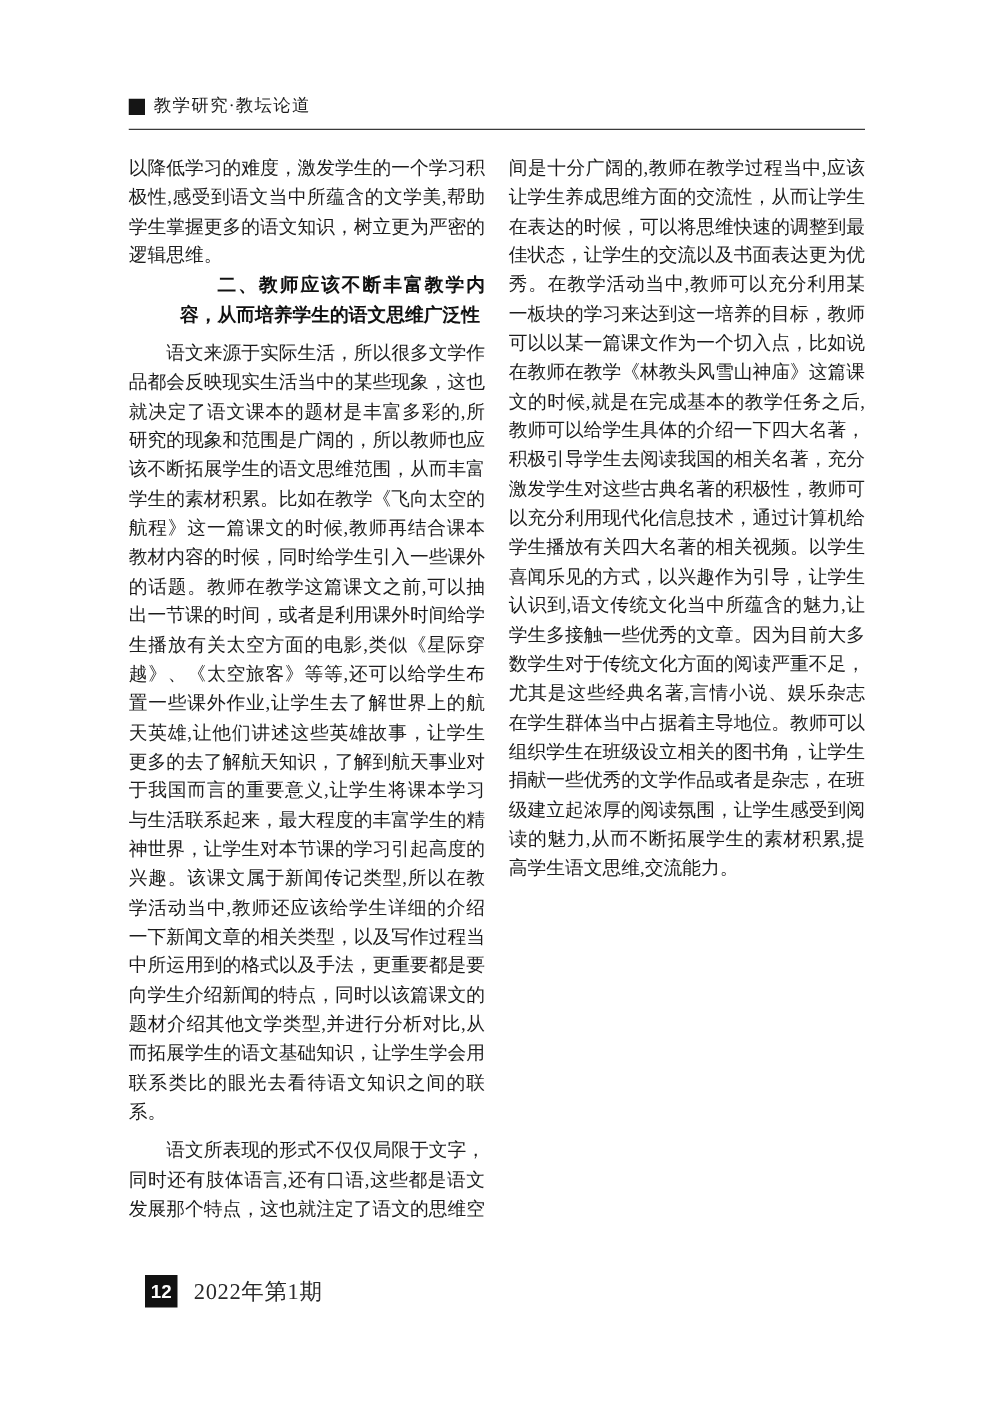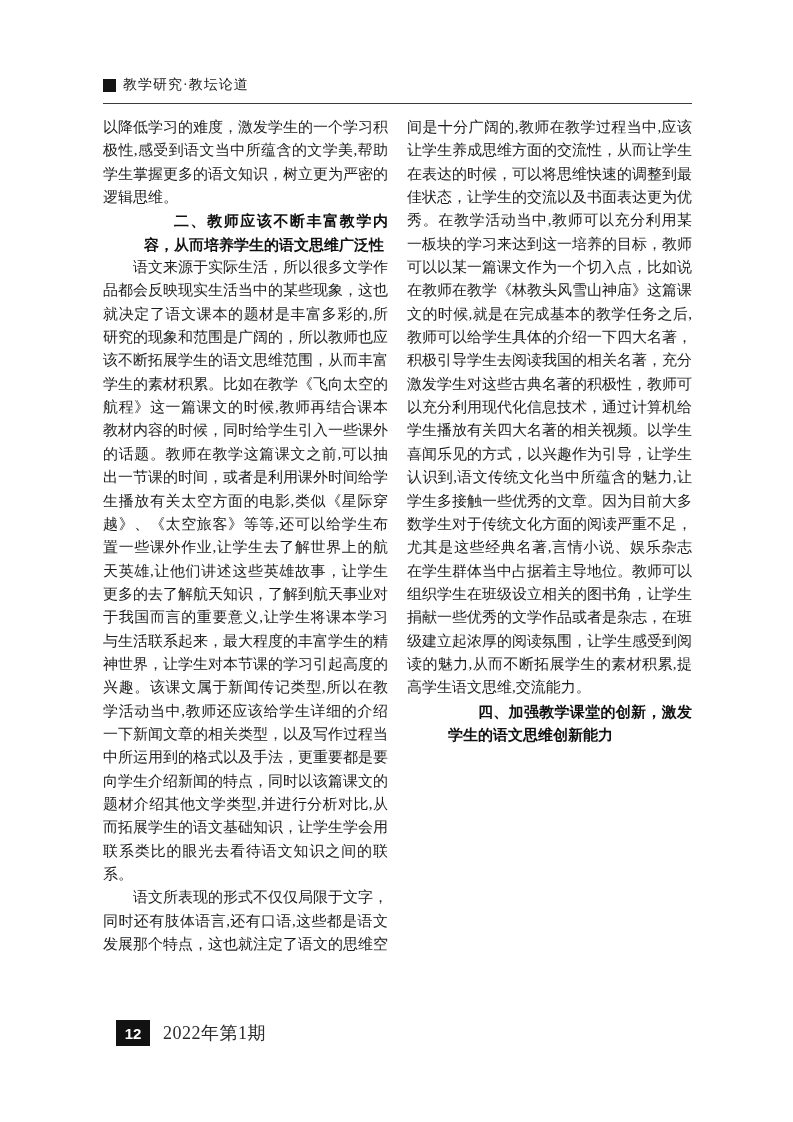--- a/index.html
+++ b/index.html
@@ -64,39 +64,40 @@
     font-size: 15px;
     line-height: 23.35px;
     text-align: justify;
     text-justify: inter-ideograph;
     word-break: break-all;
   }
   p.body-par {
     font-family: "Liberation Serif", "DejaVu Serif", serif;
     color: #1c1c1c;
     text-indent: 2em;
+    margin-top: 8px;
   }
   p.body-par.no-indent { text-indent: 0; }
   p.heading-par {
     font-family: "Liberation Sans", "DejaVu Sans", sans-serif;
     font-weight: 700;
     color: #111111;
     text-indent: 2em;
     margin-left: 41px;
   }
   
   .page-footer {
     position: absolute;
     left: 116px;
     top: 1020px;
     display: flex;
     align-items: center;
   }
   .page-num-box {
-    width: 34px;
+    width: 26px;
     height: 26px;
     background: #121212;
     color: #ffffff;
     font-family: "Liberation Sans", "DejaVu Sans", sans-serif;
     font-weight: 700;
     font-size: 15px;
     display: flex;
     align-items: center;
     justify-content: center;
     flex: none;
@@ -122,21 +123,20 @@
 
   <div class="columns">
     <div class="col">
       <p class="body-par no-indent">以降低学习的难度，激发学生的一个学习积极性,感受到语文当中所蕴含的文学美,帮助学生掌握更多的语文知识，树立更为严密的逻辑思维。</p>
       <p class="heading-par">二、教师应该不断丰富教学内容，从而培养学生的语文思维广泛性</p>
       <p class="body-par">语文来源于实际生活，所以很多文学作品都会反映现实生活当中的某些现象，这也就决定了语文课本的题材是丰富多彩的,所研究的现象和范围是广阔的，所以教师也应该不断拓展学生的语文思维范围，从而丰富学生的素材积累。比如在教学《飞向太空的航程》这一篇课文的时候,教师再结合课本教材内容的时候，同时给学生引入一些课外的话题。教师在教学这篇课文之前,可以抽出一节课的时间，或者是利用课外时间给学生播放有关太空方面的电影,类似《星际穿越》、《太空旅客》等等,还可以给学生布置一些课外作业,让学生去了解世界上的航天英雄,让他们讲述这些英雄故事，让学生更多的去了解航天知识，了解到航天事业对于我国而言的重要意义,让学生将课本学习与生活联系起来，最大程度的丰富学生的精神世界，让学生对本节课的学习引起高度的兴趣。该课文属于新闻传记类型,所以在教学活动当中,教师还应该给学生详细的介绍一下新闻文章的相关类型，以及写作过程当中所运用到的格式以及手法，更重要都是要向学生介绍新闻的特点，同时以该篇课文的题材介绍其他文学类型,并进行分析对比,从而拓展学生的语文基础知识，让学生学会用联系类比的眼光去看待语文知识之间的联系。</p>
       <p class="body-par">语文所表现的形式不仅仅局限于文字，同时还有肢体语言,还有口语,这些都是语文发展那个特点，这也就注定了语文的思维空</p>
     </div>
     <div class="col">
       <p class="body-par no-indent">间是十分广阔的,教师在教学过程当中,应该让学生养成思维方面的交流性，从而让学生在表达的时候，可以将思维快速的调整到最佳状态，让学生的交流以及书面表达更为优秀。在教学活动当中,教师可以充分利用某一板块的学习来达到这一培养的目标，教师可以以某一篇课文作为一个切入点，比如说在教师在教学《林教头风雪山神庙》这篇课文的时候,就是在完成基本的教学任务之后,教师可以给学生具体的介绍一下四大名著，积极引导学生去阅读我国的相关名著，充分激发学生对这些古典名著的积极性，教师可以充分利用现代化信息技术，通过计算机给学生播放有关四大名著的相关视频。以学生喜闻乐见的方式，以兴趣作为引导，让学生认识到,语文传统文化当中所蕴含的魅力,让学生多接触一些优秀的文章。因为目前大多数学生对于传统文化方面的阅读严重不足，尤其是这些经典名著,言情小说、娱乐杂志在学生群体当中占据着主导地位。教师可以组织学生在班级设立相关的图书角，让学生捐献一些优秀的文学作品或者是杂志，在班级建立起浓厚的阅读氛围，让学生感受到阅读的魅力,从而不断拓展学生的素材积累,提高学生语文思维,交流能力。</p>
-      <p class="heading-par">四、加强教学课堂的创新，激发学生的语文思维创新能力</p>
     </div>
   </div>
 
   <div class="page-footer">
     <span class="page-num-box">
       <span>12</span>
     </span>
     <span class="issue-label">2022年第1期</span>
   </div>
 

